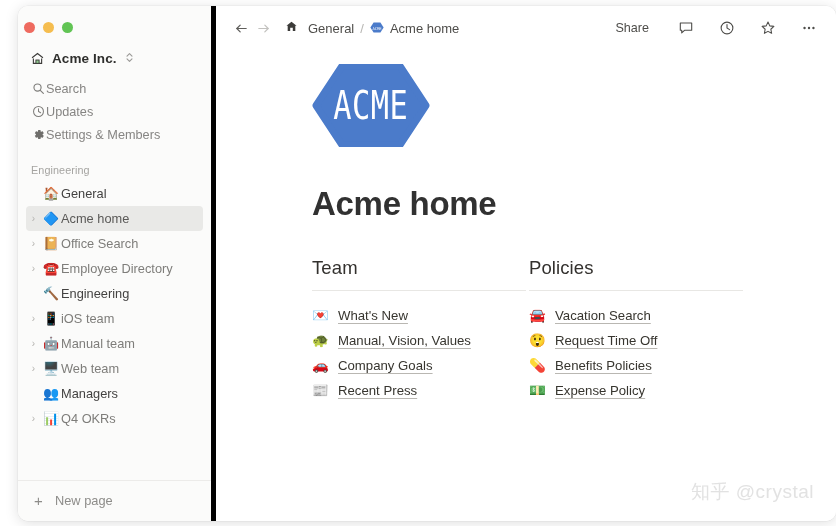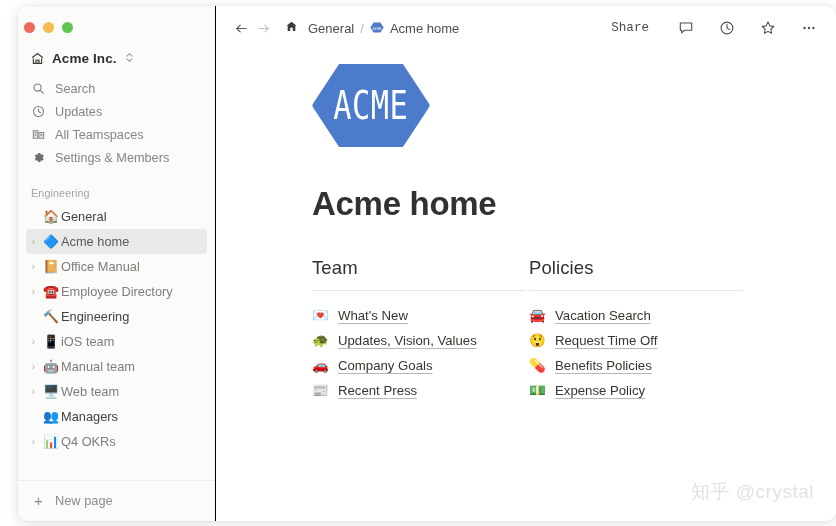--- a/index.html
+++ b/index.html
@@ -18,21 +18,21 @@
     box-shadow: 0 2px 14px rgba(0,0,0,0.13), 0 0 0 0.5px rgba(0,0,0,0.06);
     display: flex;
     overflow: hidden;
   }
 
   
   #sidebar {
     width: 198px;
     flex: 0 0 198px;
     background: #fbfbfa;
-    border-right: 1px solid #000000;
+    border-right: 5px solid #000000;
     display: flex;
     flex-direction: column;
     position: relative;
   }
   .traffic-lights {
     display: flex; gap: 8px;
     padding: 12px 0 0 6px;
     height: 30px;
     align-items: center;
   }
@@ -50,21 +50,21 @@
     cursor: pointer;
   }
   .ws-name {
     font-size: 13.5px; font-weight: 600; color: #2f2f2d;
     letter-spacing: 0.1px;
   }
   .ws-chev { color: #9b9a97; font-size: 9px; line-height: 1; margin-left: 1px; }
 
   .nav-list { padding: 2px 8px 0 8px; }
   .nav-item {
-    display: flex; align-items: center; gap: 9px;
+    display: flex; align-items: center; 
     height: 23px;
     padding: 0 4px 0 5px;
     border-radius: 4px;
     cursor: pointer;
     color: #868583;
     font-size: 12.7px;
   }
   .nav-icon { width: 15px; display: flex; align-items: center; justify-content: center; color: #8d8c89; flex: 0 0 15px;}
   .nav-label { white-space: nowrap; }
 
@@ -137,21 +137,21 @@
   }
   .navarrow.disabled { color: #c3c2bf; }
   .crumbs { display: flex; align-items: center; gap: 0; margin-left: 6px; }
   .crumb {
     display: flex; align-items: center; gap: 6px;
     padding: 3px 5px; border-radius: 4px; cursor: pointer;
     font-size: 13px; color: #4e4d4a;
   }
   .crumb-sep { color: #b7b6b3; font-size: 13px; padding: 0 1px; }
   .crumb-emoji { font-size: 13px; line-height: 1; }
-  .topbar-right { margin-left: auto; display: flex; align-items: center; gap: 15px; font-family: Liberation Mono, monospace; }
+  .topbar-right { margin-left: auto; display: flex; align-items: center; gap: 15px; }
   .tb-btn {
     width: 26px; height: 26px; border-radius: 4px;
     display: flex; align-items: center; justify-content: center;
     color: #4e4d4a; cursor: pointer;
   }
   .share-btn {
     font-size: 12.6px; color: #4e4d4a;
     padding: 4px 7px; border-radius: 4px; cursor: pointer;
     margin-right: 2px;
   }
@@ -258,30 +258,20 @@
         <span class="nav-icon">
           <svg width="13" height="13" viewBox="0 0 16 16" fill="none" stroke="#7f7e7b" stroke-width="1.3">
             <circle cx="8" cy="8" r="6.1"></circle>
               <path d="M8 4.6V8l2.6 1.6" stroke-linecap="round"></path>
           </svg>
         </span>
         <span class="nav-label">Updates</span>
       </div>
       <div class="nav-item">
         <span class="nav-icon">
-          <svg width="13" height="13" viewBox="0 0 16 16" fill="none" stroke="#7f7e7b" stroke-width="1.2">
-            <rect x="1.6" y="3.4" width="5.6" height="9.2"></rect>
-              <rect x="8.6" y="5.6" width="5.8" height="7"></rect>
-            <path d="M3.1 5.6h2.6M3.1 7.6h2.6M3.1 9.6h2.6M10.1 7.6h2.8M10.1 9.6h2.8"></path>
-          </svg>
-        </span>
-        <span class="nav-label">All Teamspaces</span>
-      </div>
-      <div class="nav-item">
-        <span class="nav-icon">
           <svg width="13" height="13" viewBox="0 0 16 16" fill="#6f6e6b">
             <path d="M8 5.1A2.9 2.9 0 108 10.9 2.9 2.9 0 008 5.1zm0 4.55A1.65 1.65 0 118 6.35a1.65 1.65 0 010 3.3z"></path>
             <path d="M14.2 9.1l-1.05-.6a5.4 5.4 0 000-1l1.05-.6a.55.55 0 00.2-.74l-1.1-1.9a.55.55 0 00-.74-.2l-1.05.6a5.3 5.3 0 00-.87-.5V2.95a.55.55 0 00-.55-.55H7.9a.55.55 0 00-.55.55v1.21a5.3 5.3 0 00-.87.5l-1.05-.6a.55.55 0 00-.74.2l-1.1 1.9a.55.55 0 00.2.74l1.05.6a5.4 5.4 0 000 1l-1.05.6a.55.55 0 00-.2.74l1.1 1.9c.15.26.48.35.74.2l1.05-.6c.27.2.56.37.87.5v1.21c0 .3.25.55.55.55h2.2c.3 0 .55-.25.55-.55v-1.21c.31-.13.6-.3.87-.5l1.05.6c.26.15.59.06.74-.2l1.1-1.9a.55.55 0 00-.2-.74z"></path>
           </svg>
         </span>
         <span class="nav-label">Settings &amp; Members</span>
       </div>
     </div>
 
     <div class="section-title">Engineering</div>
@@ -293,21 +283,21 @@
           <span class="tw-label">General</span>
         </div>
         <div class="tree-row selected">
           <span class="tw-chev">›</span>
           <span class="tw-emoji">🔷</span>
           <span class="tw-label">Acme home</span>
         </div>
         <div class="tree-row">
           <span class="tw-chev">›</span>
           <span class="tw-emoji">📔</span>
-          <span class="tw-label">Office Manual</span>
+          <span class="tw-label">Office Search</span>
         </div>
         <div class="tree-row">
           <span class="tw-chev">›</span>
           <span class="tw-emoji">☎️</span>
           <span class="tw-label">Employee Directory</span>
         </div>
         <div class="tree-row top-level">
           <span class="tw-chev empty">›</span>
           <span class="tw-emoji">🔨</span>
           <span class="tw-label">Engineering</span>
@@ -429,21 +419,21 @@
         <div class="columns" id="columns-container">
             <div class="col">
               <div class="col-head">Team</div>
               <div class="col-rule"></div>
               <div class="link-row">
                 <span class="link-emoji">💌</span>
                 <span class="link-text">What's New</span>
               </div>
               <div class="link-row">
                 <span class="link-emoji">🐢</span>
-                <span class="link-text">Updates, Vision, Values</span>
+                <span class="link-text">Manual, Vision, Values</span>
               </div>
               <div class="link-row">
                 <span class="link-emoji">🚗</span>
                 <span class="link-text">Company Goals</span>
               </div>
               <div class="link-row">
                 <span class="link-emoji">📰</span>
                 <span class="link-text">Recent Press</span>
               </div>
             </div>

